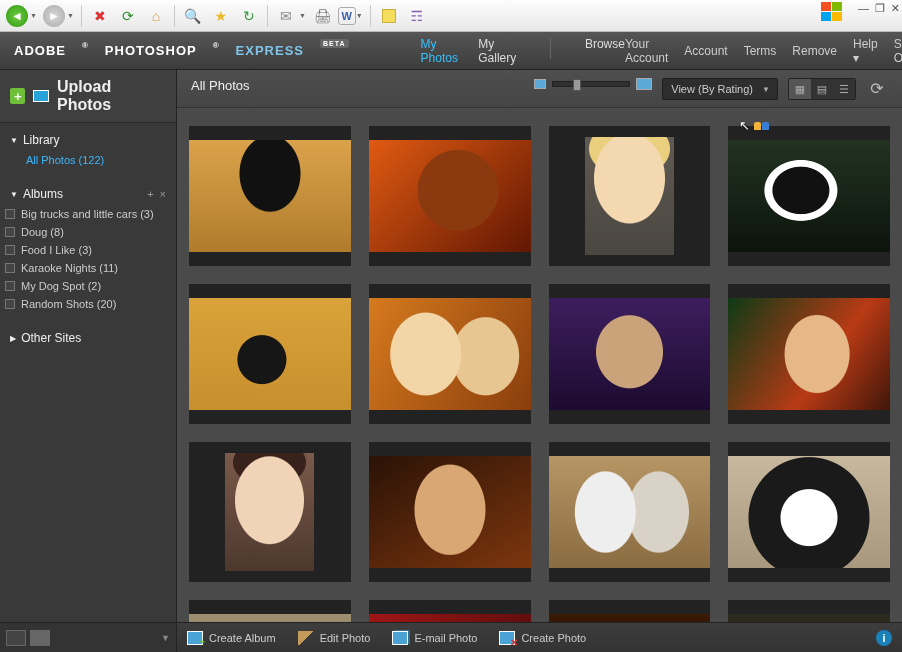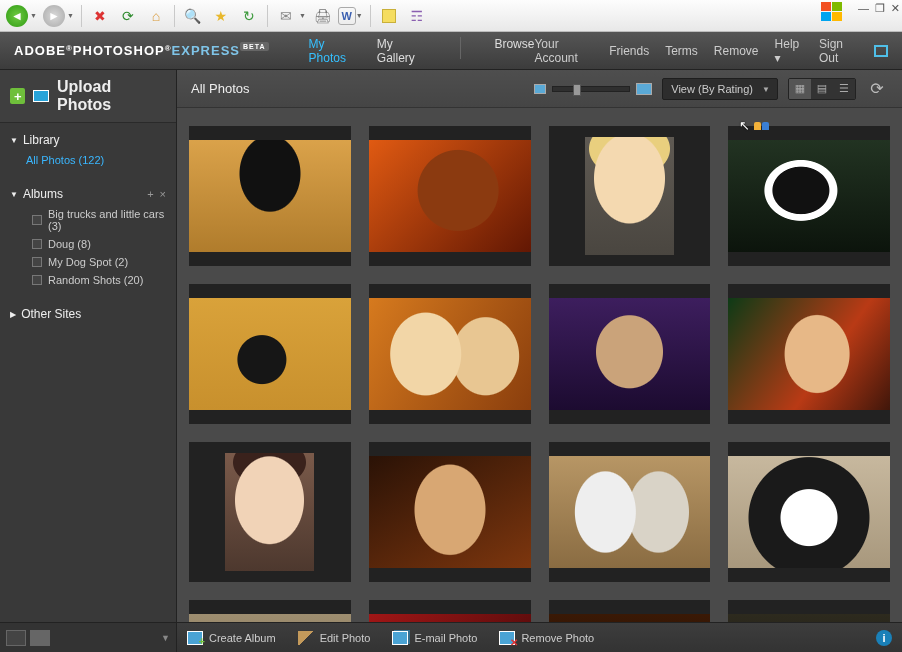--- a/index.html
+++ b/index.html
@@ -15,27 +15,27 @@
 .drop-arrow { font-size: 7px; color: #666; margin-left: -2px; margin-right: 2px; align-self: center; }
 .ie-icon { font-size: 14px; }
 .win-flag { position: absolute; right: 60px; top: 2px; display: grid; grid-template-columns: 10px 10px; grid-template-rows: 9px 9px; gap: 1px; }
 .win-flag span:nth-child(1){background:#f25022;} .win-flag span:nth-child(2){background:#7fba00;}
 .win-flag span:nth-child(3){background:#00a4ef;} .win-flag span:nth-child(4){background:#ffb900;}
 .win-ctl { position: absolute; right: 2px; top: 2px; display: flex; gap: 6px; font-size: 11px; color: #555; }
 .win-ctl span { cursor: default; }
 
 
 .app-bar { height: 38px; background: linear-gradient(#555,#3c3c3c); border-bottom: 1px solid #222; display: flex; align-items: center; padding: 0 14px; color: #ddd; font-size: 12px; }
-.brand { font-size: 13px; letter-spacing: 1px; font-weight: bold; color: #fff; display: flex; align-items: center; gap: 0; }
+.brand { font-size: 13px; letter-spacing: 1px; font-weight: bold; color: #fff; display: flex; align-items: flex-start; gap: 16px; }
 .brand .reg { font-size: 8px; position: relative; top: -2px; }
 .brand .express { color: #7fc4e8; }
 .brand .beta { font-size: 7px; background: #666; padding: 1px 3px; border-radius: 2px; position: relative; top: -4px; }
 .main-nav { display: flex; gap: 20px; margin-left: 40px; }
 .main-nav a { color: #ddd; text-decoration: none; }
-.main-nav a.active { color: #35c0ff; }
+.main-nav a.active { color: #35c0ff; margin-left: 32px; }
 .divider-v { width: 1px; height: 22px; background: #666; margin: 0 14px; }
 .right-nav { margin-left: auto; display: flex; gap: 16px; align-items: center; }
 .right-nav a { color: #ccc; text-decoration: none; font-size: 12px; }
 .fullscreen-box { width: 16px; height: 12px; border: 2px solid #4fbfe8; cursor: pointer; }
 
 
 .main { display: flex; height: calc(652px - 32px - 38px - 30px); }
 
 
 .sidebar { width: 177px; background: #393939; border-right: 1px solid #222; color: #ccc; font-size: 11px; display: flex; flex-direction: column; }
@@ -44,25 +44,25 @@
 .upload-screen { width: 16px; height: 12px; background: #27a3d9; border: 1px solid #fff; }
 .upload-label { font-weight: bold; color: #eee; font-size: 16px; }
 .side-section { padding: 6px 0 4px; }
 .section-header { display: flex; align-items: center; padding: 4px 10px; font-size: 12px; color: #eee; cursor: pointer; }
 .section-header .tri { font-size: 8px; margin-right: 5px; }
 .section-header .tools { margin-left: auto; display: flex; gap: 6px; color: #999; font-size: 11px; }
 .side-list { list-style: none; padding: 0 0 4px; }
 .side-list li { padding: 3px 10px 3px 26px; cursor: pointer; display: flex; align-items: center; gap: 6px; }
 .side-list li.blue { color: #3ab7ff; }
 .side-list li .chk { width: 10px; height: 10px; border: 1px solid #777; background: #444; flex: none; }
-.side-list.albums li { padding-left: 32px; }
+.side-list.albums li { padding-left: 5px; }
 
 
 .content { flex: 1; background: #4a4a4a; display: flex; flex-direction: column; position: relative; }
-.content-header { height: 38px; background: linear-gradient(#4e4e4e,#454545); border-bottom: 1px solid #333; display: flex; align-items: center; padding: 0 14px; gap: 10px; }
+.content-header { height: 38px; background: linear-gradient(#4e4e4e,#454545); border-bottom: 1px solid #333; display: flex; align-items: flex-start; padding: 8px 14px; gap: 10px; }
 .content-title { color: #eee; font-size: 13px; }
 .spacer { flex: 1; }
 .size-slider { display: flex; align-items: center; gap: 6px; }
 .size-icon { width: 12px; height: 10px; border: 1px solid #aaa; background: #5aa9d6; }
 .size-icon.big { width: 16px; height: 12px; }
 .slider-track { width: 78px; height: 6px; background: #2f2f2f; border: 1px solid #222; position: relative; }
 .slider-knob { position: absolute; top: -3px; left: 20px; width: 8px; height: 12px; background: #999; border: 1px solid #555; }
 .view-select { background: #2d2d2d; color: #ccc; border: 1px solid #1e1e1e; font-size: 11px; padding: 4px 24px 4px 8px; border-radius: 2px; position: relative; }
 .view-select::after { content: "▼"; font-size: 8px; color: #aaa; position: absolute; right: 7px; top: 6px; }
 .view-btns { display: flex; gap: 0; border: 1px solid #222; border-radius: 2px; overflow: hidden; }
@@ -170,21 +170,21 @@
     <span class="beta">BETA</span>
   </div>
   <div class="main-nav">
     <a href="#" class="active">My Photos</a>
     <a href="#">My Gallery</a>
     <span class="divider-v"></span>
     <a href="#">Browse</a>
   </div>
   <div class="right-nav">
     <a href="#">Your Account</a>
-    <a href="#">Friends</a>
+    <a href="#">Account</a>
     <a href="#">Terms</a>
     <a href="#">Remove</a>
     <a href="#">Help ▾</a>
     <a href="#">Sign Out</a>
     <div class="fullscreen-box"></div>
   </div>
 </div>
 
 <div class="main">
 
@@ -215,20 +215,28 @@
         </span>
       </div>
       <ul class="side-list albums" id="album-list">
           <li>
             <span class="chk"></span>
             <span>Big trucks and little cars (3)</span>
           </li>
           <li>
             <span class="chk"></span>
             <span>Doug (8)</span>
+          </li>
+          <li>
+            <span class="chk"></span>
+            <span>Food I Like (3)</span>
+          </li>
+          <li>
+            <span class="chk"></span>
+            <span>Karaoke Nights (11)</span>
           </li>
           <li>
             <span class="chk"></span>
             <span>My Dog Spot (2)</span>
           </li>
           <li>
             <span class="chk"></span>
             <span>Random Shots (20)</span>
           </li>
         </ul>
@@ -335,17 +343,17 @@
     <div class="action">
       <div class="act-icon ai-edit"></div>
       <span>Edit Photo</span>
     </div>
     <div class="action">
       <div class="act-icon ai-email"></div>
       <span>E-mail Photo</span>
     </div>
     <div class="action">
       <div class="act-icon ai-remove"></div>
-      <span>Remove Photo</span>
+      <span>Create Photo</span>
     </div>
     <div class="info-bubble">i</div>
   </div>
 </div>
 
 </body></html>

